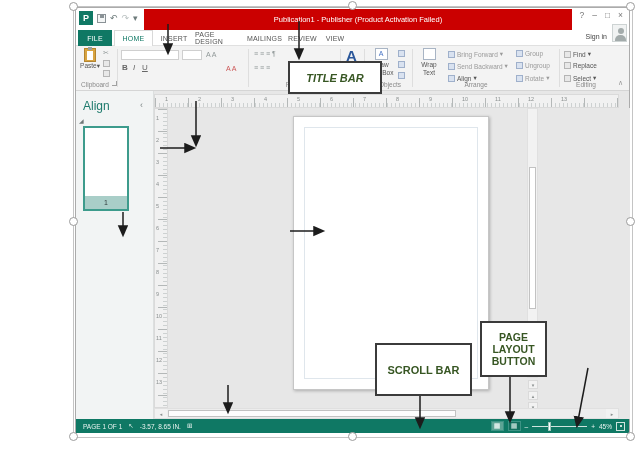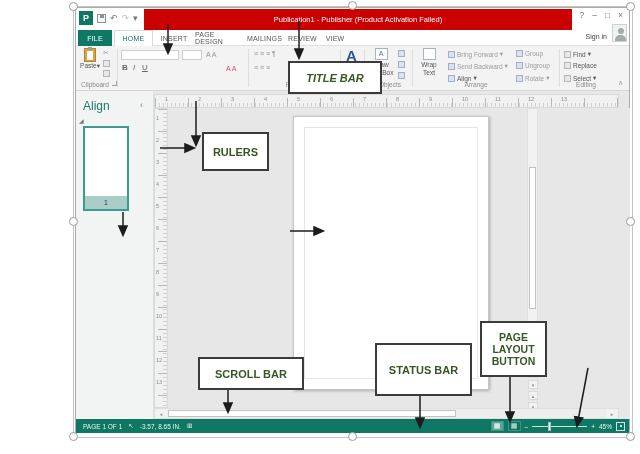--- a/index.html
+++ b/index.html
@@ -351,23 +351,21 @@
       <line x1="290" y1="231" x2="323" y2="231" marker-end="url(#ah)"></line>
       <line x1="123" y1="212" x2="123" y2="235" marker-end="url(#ah)"></line>
       <line x1="228" y1="385" x2="228" y2="412" marker-end="url(#ah)"></line>
       <line x1="420" y1="391" x2="420" y2="427" marker-end="url(#ah)"></line>
       <line x1="510" y1="372" x2="510" y2="421" marker-end="url(#ah)"></line>
       <line x1="588" y1="368" x2="577" y2="426" marker-end="url(#ah)"></line>
     </g>
   </svg>
 
   <div class="anno" id="anno-title-bar">TITLE BAR</div>
-  <div class="anno" id="anno-rulers">RULERS</div>
-  <div class="anno" id="anno-scroll-bar">SCROLL BAR</div>
-  <div class="anno" id="anno-status-bar">STATUS BAR</div>
+  <div class="anno" id="anno-status-bar">SCROLL BAR</div>
   <div class="anno" id="anno-page-layout-button">PAGE LAYOUT BUTTON</div>
 
   <div class="handle" style="left:69px;top:2px;"></div>
   <div class="handle" style="left:348px;top:1px;"></div>
   <div class="handle" style="left:626px;top:2px;"></div>
   <div class="handle" style="left:69px;top:217px;"></div>
   <div class="handle" style="left:626px;top:217px;"></div>
   <div class="handle" style="left:69px;top:432px;"></div>
   <div class="handle" style="left:348px;top:432px;"></div>
   <div class="handle" style="left:626px;top:432px;"></div>

